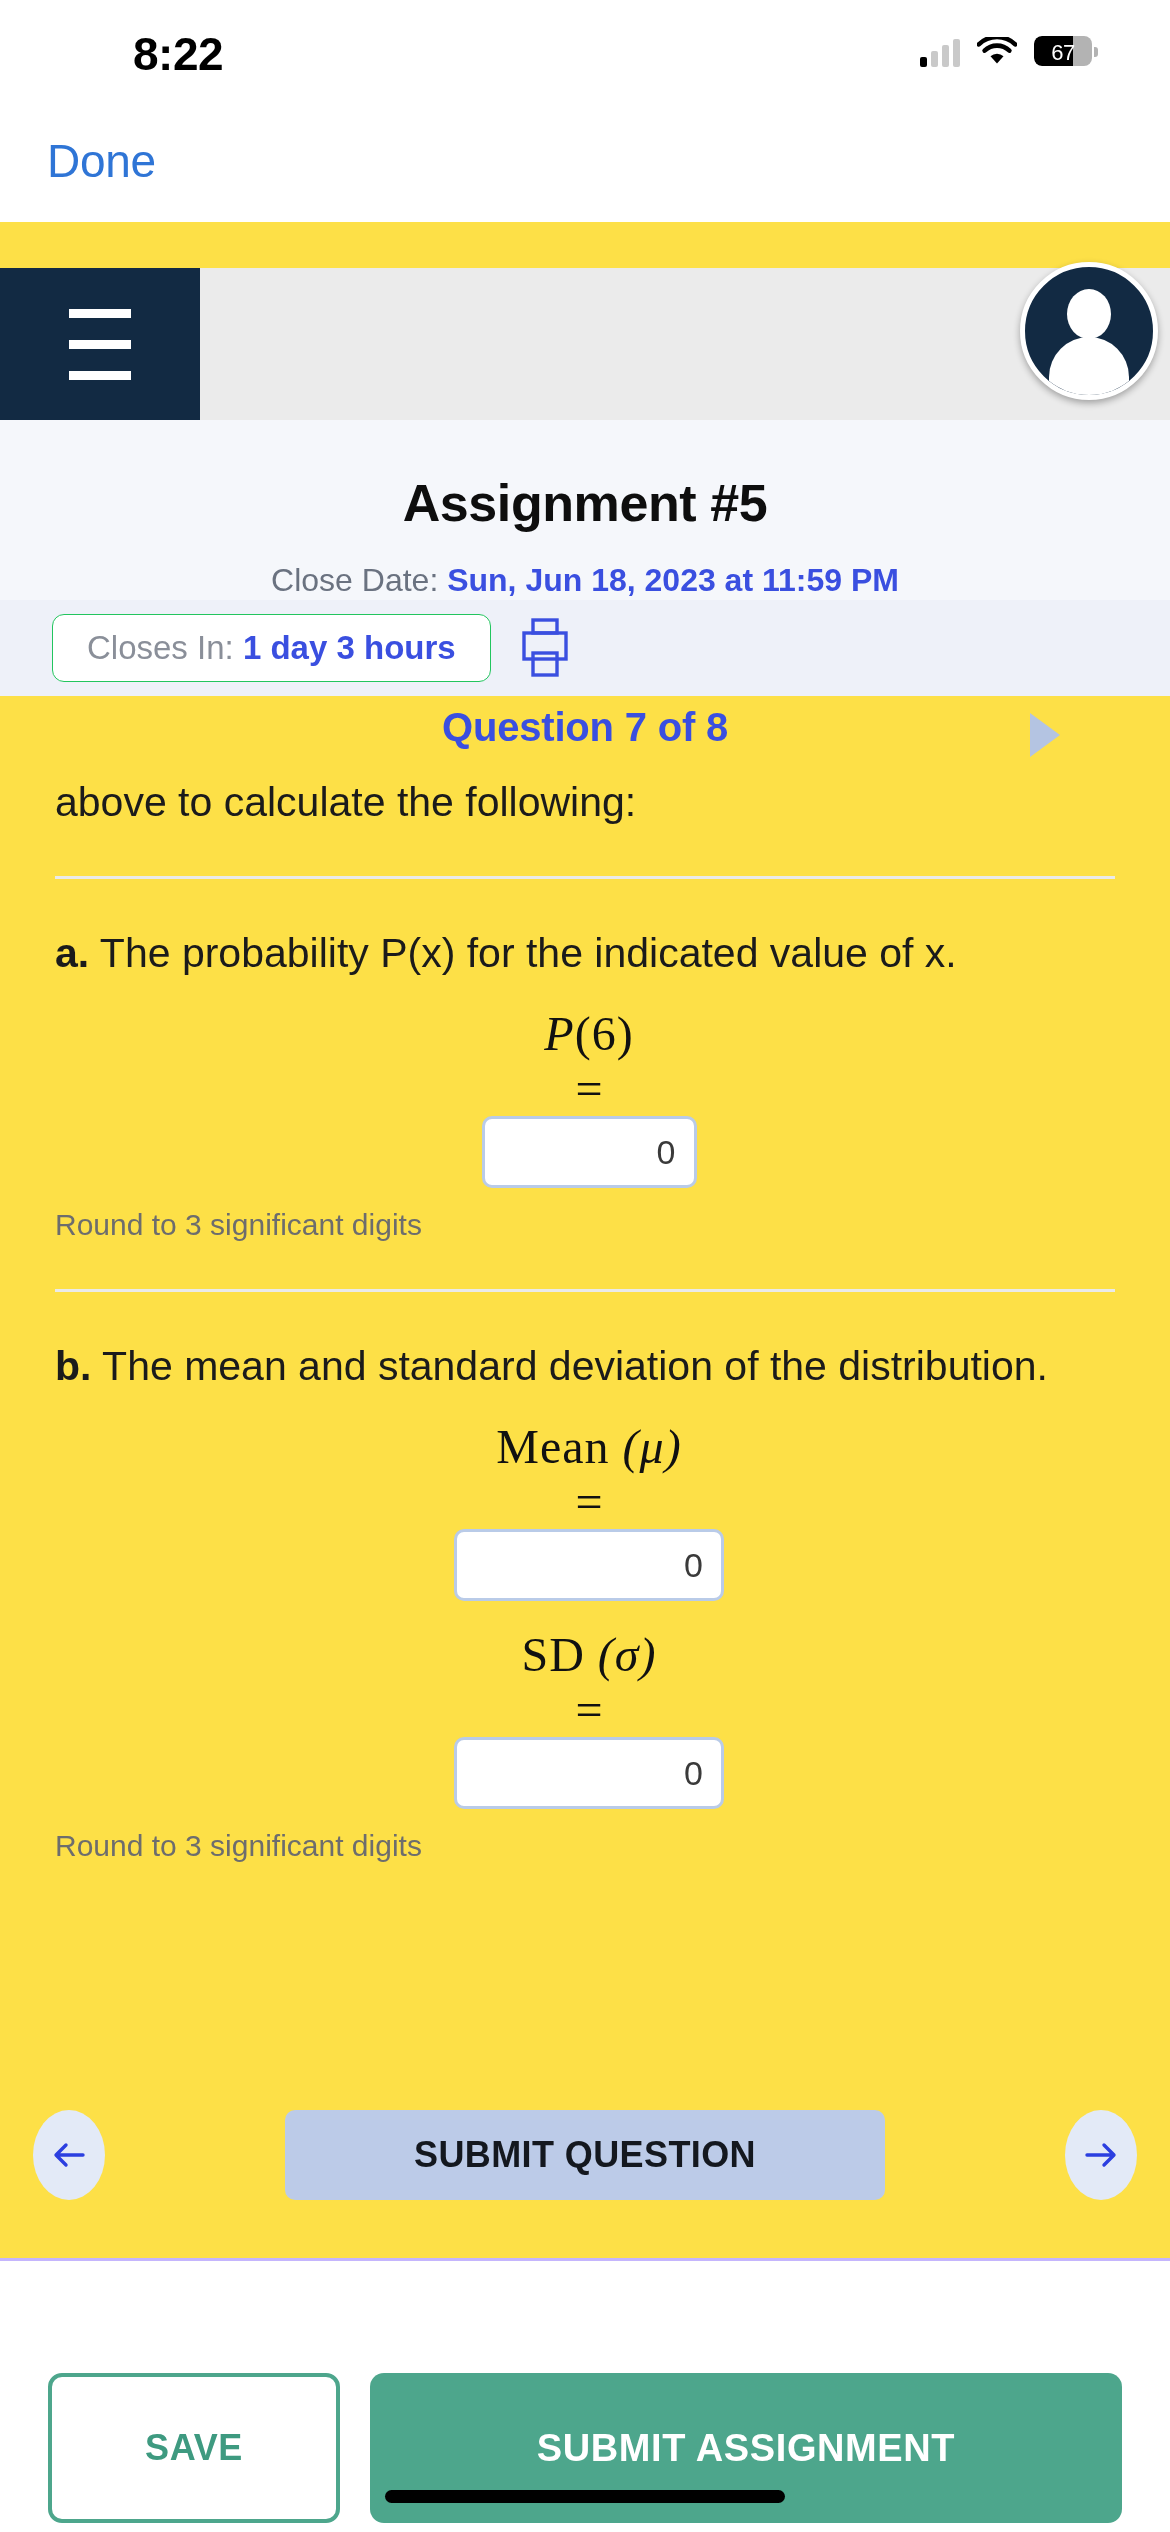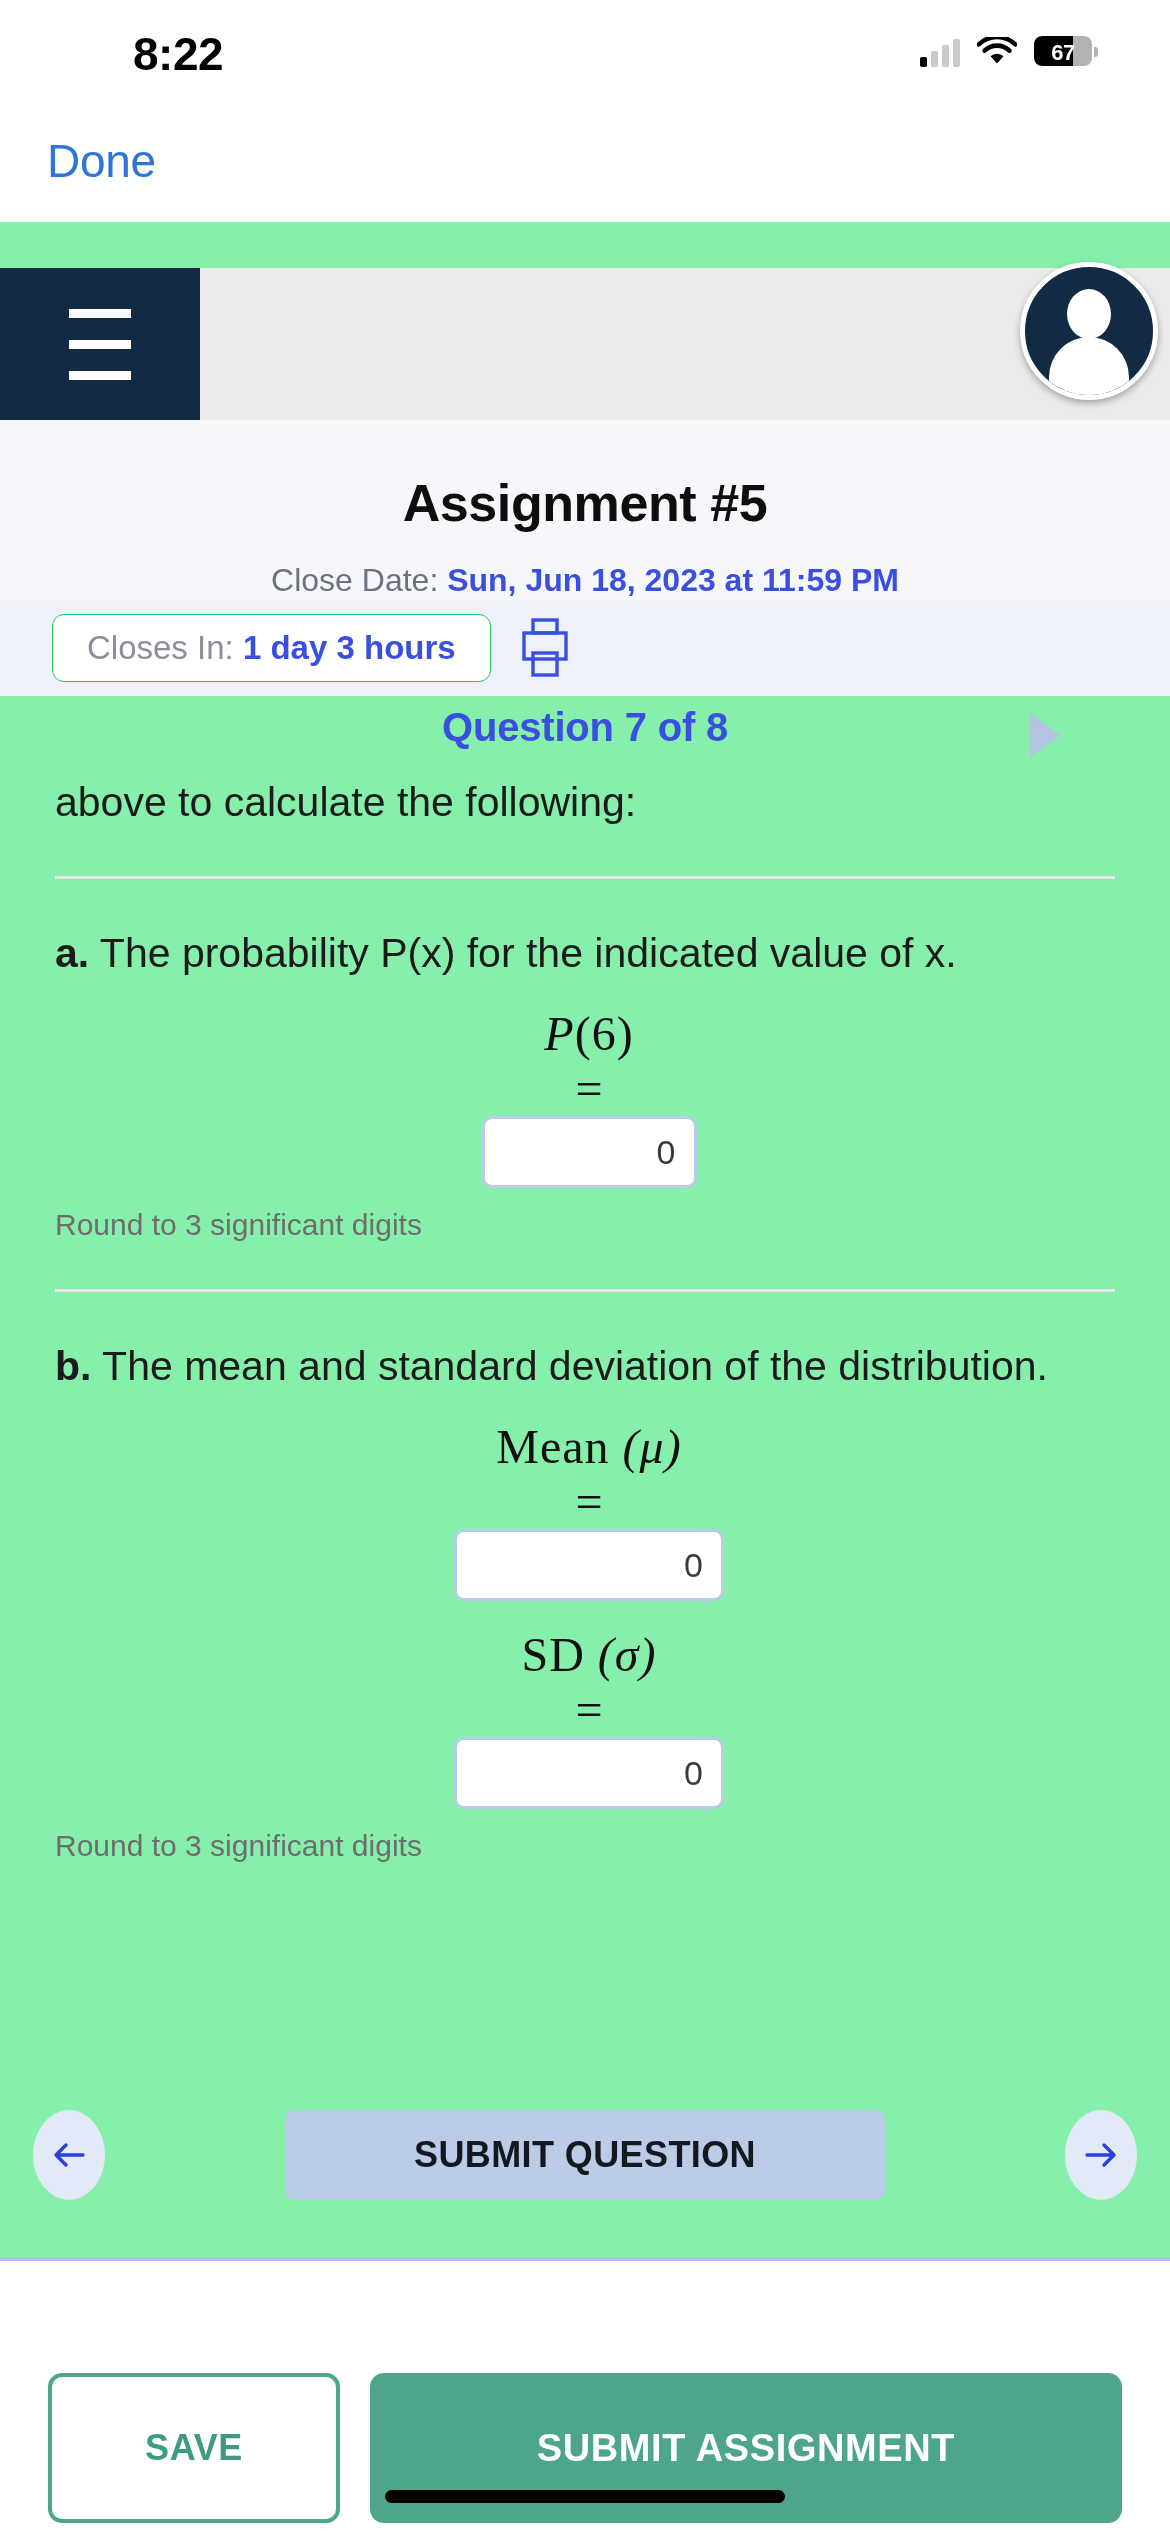--- a/index.html
+++ b/index.html
@@ -4,21 +4,21 @@
 <style>
   * { margin:0; padding:0; box-sizing:border-box; }
   html,body{ width:1170px; height:2532px; }
   body{
     font-family:"Liberation Sans", sans-serif;
     background:#ffffff;
     color:#1b1b1b;
     -webkit-font-smoothing:antialiased;
     overflow:hidden;
   }
-  .phone{ position:relative; width:1170px; height:2532px; background:#86efac; }
+  .phone{ position:relative; width:1170px; height:2532px; background:#fde047; }
 
   
   .statusbar{
     position:absolute; top:0; left:0; width:1170px; height:112px;
     background:#ffffff;
   }
   .sb-time{
     position:absolute; left:133px; top:27px;
     font-size:46px; font-weight:700; letter-spacing:-0.5px; color:#000;
   }
@@ -38,21 +38,21 @@
     position:absolute; left:0; top:0; width:58px; height:30px;
     border-radius:8px; background:#b3b3b3; overflow:hidden;
   }
   .battery-fill{
     position:absolute; left:0; top:0; height:30px; width:39px;
     background:#000; border-radius:8px 0 0 8px;
   }
   .battery-num{
     position:absolute; left:0; top:0; width:58px; height:34px;
     display:flex; align-items:center; justify-content:center;
-    font-size:22px; font-weight:700; color:#ffffff; letter-spacing:-0.5px;
+    font-size:22px; font-weight:400; color:#ffffff; letter-spacing:-0.5px;
   }
   .battery-cap{
     position:absolute; right:0; top:11px; width:4px; height:10px;
     background:#b3b3b3; border-radius:0 3px 3px 0;
   }
 
   
   .donebar{
     position:absolute; top:112px; left:0; width:1170px; height:110px;
     background:#ffffff;

